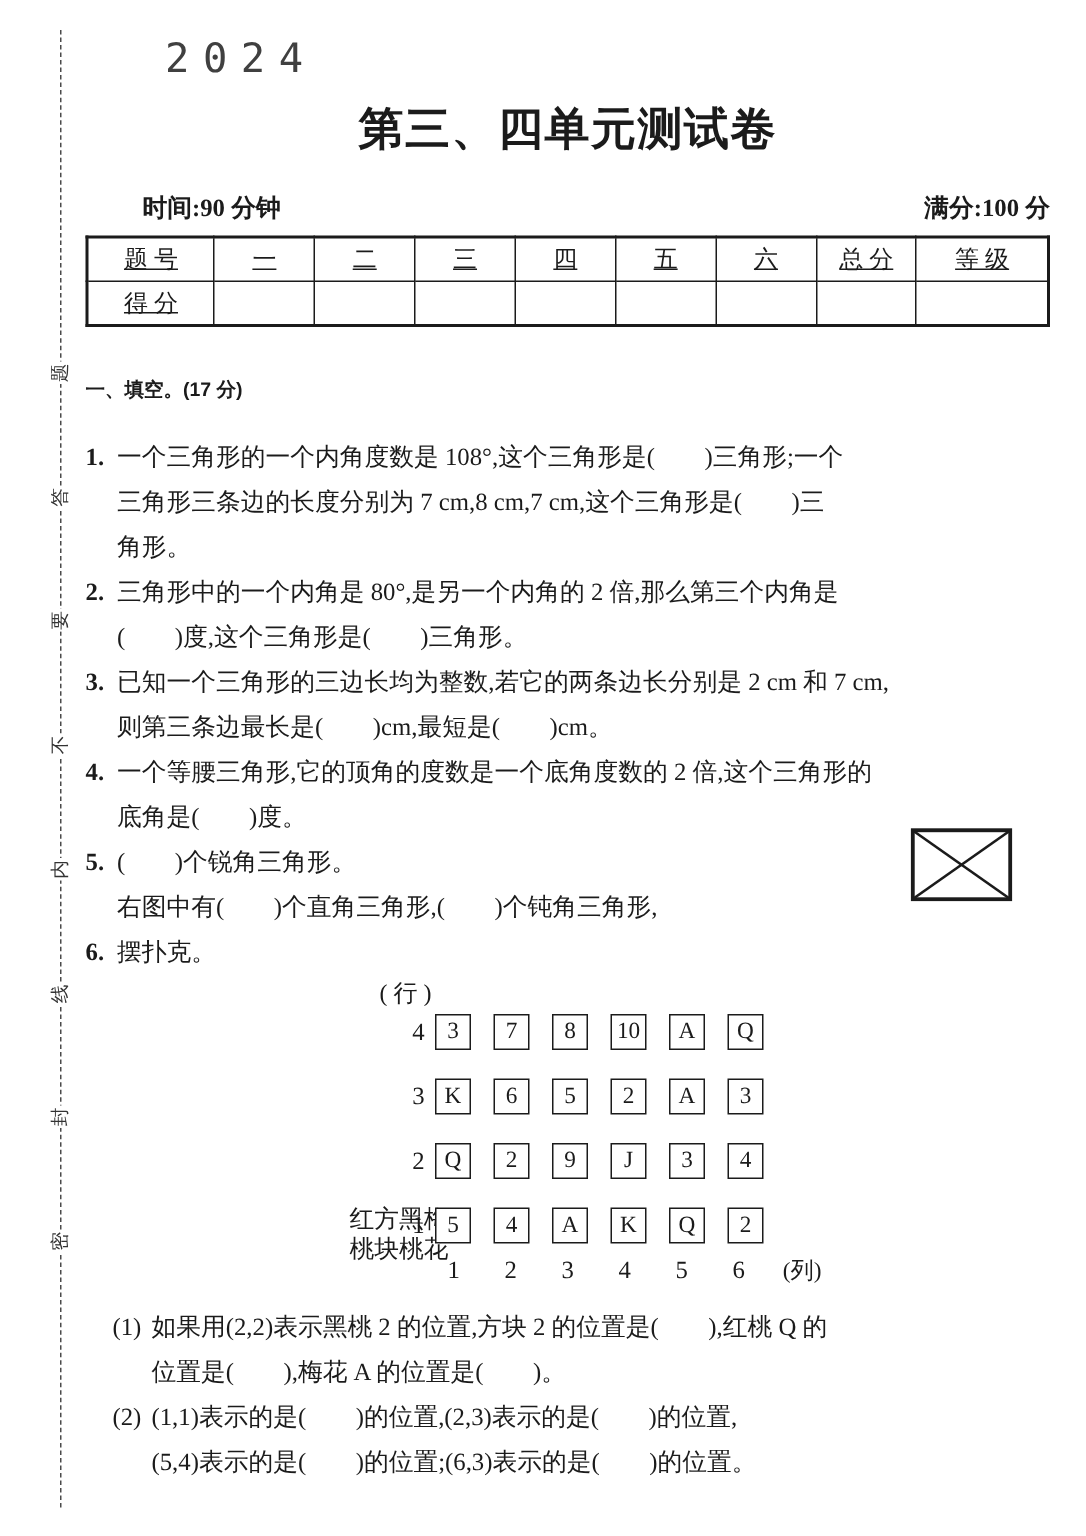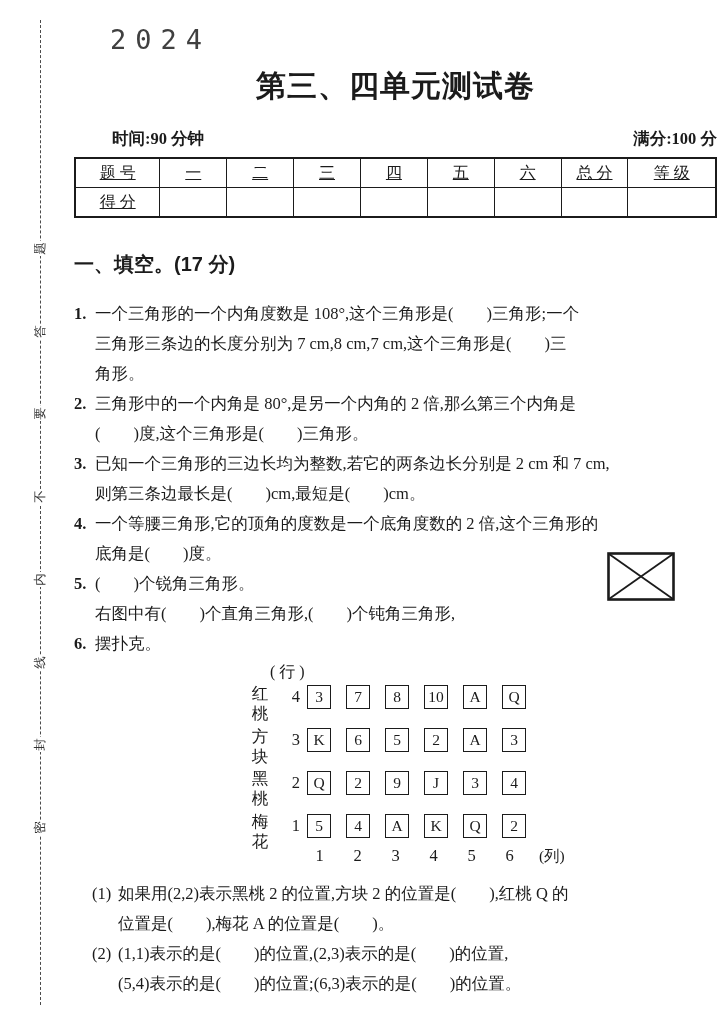--- a/index.html
+++ b/index.html
@@ -13,46 +13,46 @@
     border-left:1.5px dashed #4a4a4a;}
   .binding-chars{position:absolute;left:-8px;top:218px;height:600px;
     display:flex;flex-direction:column;justify-content:space-between;}
   .binding-chars span{display:block;width:15px;height:15px;line-height:15px;
     text-align:center;font-size:12.5px;background:#fff;padding:3px 0;
     transform:rotate(-90deg);color:#333;}
   
   .year{position:absolute;left:110px;top:24px;
     font-family:"DejaVu Sans Mono","Liberation Mono",monospace;
     font-size:27px;letter-spacing:9px;color:#404040;}
-  .content{position:absolute;left:74px;top:0;width:643px;}
+  .content{position:absolute;left:57px;top:0;width:643px;}
   .title{margin:66px 0 0;text-align:center;font-size:30px;font-weight:900;
     font-family:"Liberation Sans","DejaVu Sans",sans-serif;letter-spacing:1px;}
   .info-row{display:flex;justify-content:space-between;margin-top:21px;
     font-weight:bold;font-size:16.5px;white-space:pre;margin-left:38px;}
   
   table.score{border-collapse:collapse;width:100%;margin-top:7px;
     table-layout:fixed;border:2.2px solid #1b1b1b;}
   table.score td{border:1.4px solid #1b1b1b;height:28px;text-align:center;
     font-size:16px;white-space:pre;padding:0;text-decoration:underline;}
   td.c-qnum{width:13%;}
   td.c-grade{width:13.5%;border-left-width:2.2px;}
   
-  .section-title{margin-top:33px;font-weight:bold;font-size:20px;
+  .section-title{margin-top:33px;font-weight:bold;font-size:13px;
     font-family:"Liberation Sans","DejaVu Sans",sans-serif;white-space:pre;}
   .questions{margin-top:21px;}
   .question{display:flex;}
   .qnum{width:21px;flex:none;font-weight:bold;line-height:30px;font-size:16.5px;}
   .qlines{flex:1;}
   .qlines div{line-height:30px;font-size:16.5px;white-space:pre;}
   
   .figure{position:absolute;left:607px;top:552px;}
   
   .cardgrid{display:flex;margin:3px 0 0 176px;}
   .suitcol{width:20px;margin:22px 14px 0 0;height:168px;display:flex;
-    flex-direction:column;justify-content:space-between;}
+    flex-direction:row;justify-content:space-between;align-items:flex-end;}
   .suit{width:20px;word-break:break-all;line-height:20px;font-size:16.5px;
     text-align:center;}
   .gridmain{flex:none;}
   .rowaxis{margin-left:-14px;font-size:16px;height:22px;line-height:20px;white-space:pre;}
   .cardrow{display:flex;align-items:center;height:25px;margin-bottom:18px;}
   .rownum{width:16px;text-align:right;margin-right:7px;font-size:16.5px;}
   .card{width:22px;height:22px;flex:none;border:1.7px solid #1b1b1b;
     display:flex;align-items:center;justify-content:center;
     font-size:15.5px;margin-right:15px;background:#fff;}
   .collabels{display:flex;margin-top:-10px;font-size:16.5px;}

